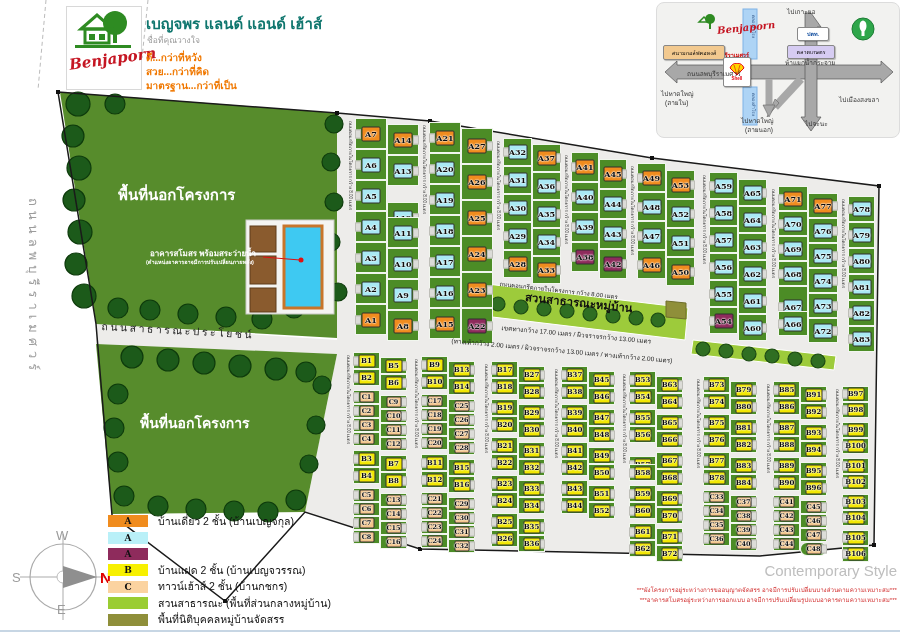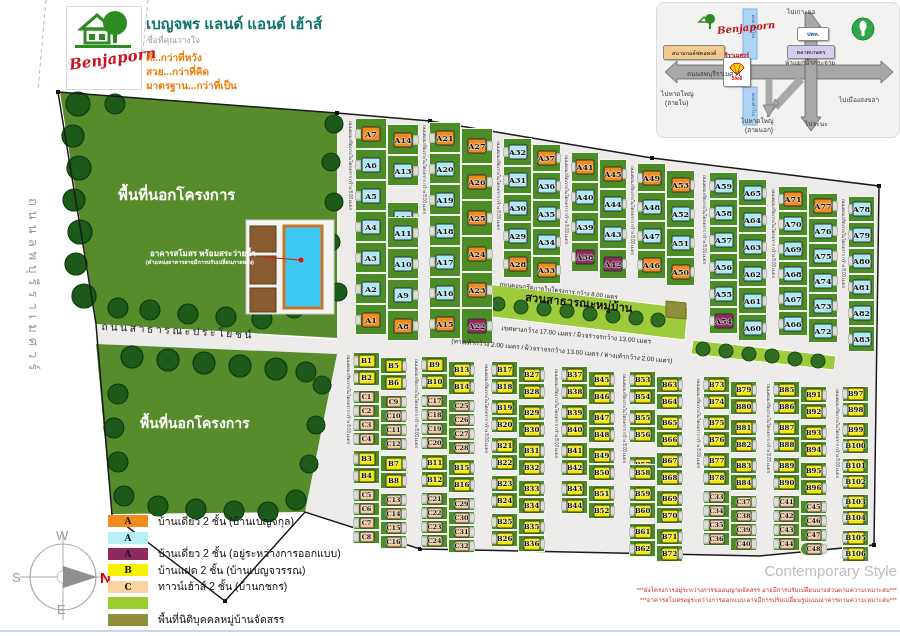--- a/index.html
+++ b/index.html
@@ -508,21 +508,21 @@
     <div class="cell t-c" style="left: 778px; top: 236px; width: 30px; height: 25px;">
       <div class="drive left"></div>
       <div class="house h-c"></div>
       <span class="plabel">A69</span>
     </div>
     <div class="cell t-c" style="left: 778px; top: 261px; width: 30px; height: 25px;">
       <div class="drive left"></div>
       <div class="house h-c"></div>
       <span class="plabel">A68</span>
     </div>
-    <div class="cell t-c" style="left: 778px; top: 286px; width: 30px; height: 25px;">
+    <div class="cell t-c" style="left: 778px; top: 286px; width: 30px; height: 42px;">
       <div class="drive left"></div>
       <div class="house h-c"></div>
       <span class="plabel">A67</span>
     </div>
     <div class="cell t-c" style="left: 778px; top: 311px; width: 30px; height: 25px;">
       <div class="drive left"></div>
       <div class="house h-c"></div>
       <span class="plabel">A66</span>
     </div>
     <div class="cell t-o" style="left: 808px; top: 193px; width: 30px; height: 25px;">
@@ -1456,32 +1456,32 @@
 <div id="legend">
     <div class="leg-row">
       <div class="leg-sw" style="background: rgb(240, 140, 30);">A</div>
       <div class="leg-tx">บ้านเดี่ยว  2 ชั้น (บ้านเบญจกุล)</div>
     </div>
     <div class="leg-row">
       <div class="leg-sw" style="background: rgb(185, 240, 248);">A</div>
     </div>
     <div class="leg-row">
       <div class="leg-sw" style="background: rgb(142, 43, 92);">A</div>
-      <div class="leg-tx">บ้านเดี่ยว  2 ชั้น (อยู่ระหว่างการออกแบบ)</div>
     </div>
     <div class="leg-row">
       <div class="leg-sw" style="background: rgb(247, 240, 0);">B</div>
       <div class="leg-tx">บ้านแฝด   2 ชั้น (บ้านเบญจวรรณ)</div>
     </div>
     <div class="leg-row">
       <div class="leg-sw" style="background: rgb(251, 211, 160);">C</div>
       <div class="leg-tx">ทาวน์เฮ้าส์ 2 ชั้น (บ้านกชกร)</div>
     </div>
     <div class="leg-row">
       <div class="leg-sw" style="background: rgb(154, 205, 50);"></div>
+      <div class="leg-tx">สวนสาธารณะ   (พื้นที่ส่วนกลางหมู่บ้าน)</div>
     </div>
     <div class="leg-row">
       <div class="leg-sw" style="background: rgb(143, 143, 58);"></div>
       <div class="leg-tx">พื้นที่นิติบุคคลหมู่บ้านจัดสรร</div>
     </div>
   </div>
 
 <div id="footer">
   <div class="f-style">Contemporary Style</div>
   <div class="f-note" style="margin-top:6px">***ผังโครงการอยู่ระหว่างการขออนุญาตจัดสรร อาจมีการปรับเปลี่ยนบางส่วนตามความเหมาะสม***</div>

